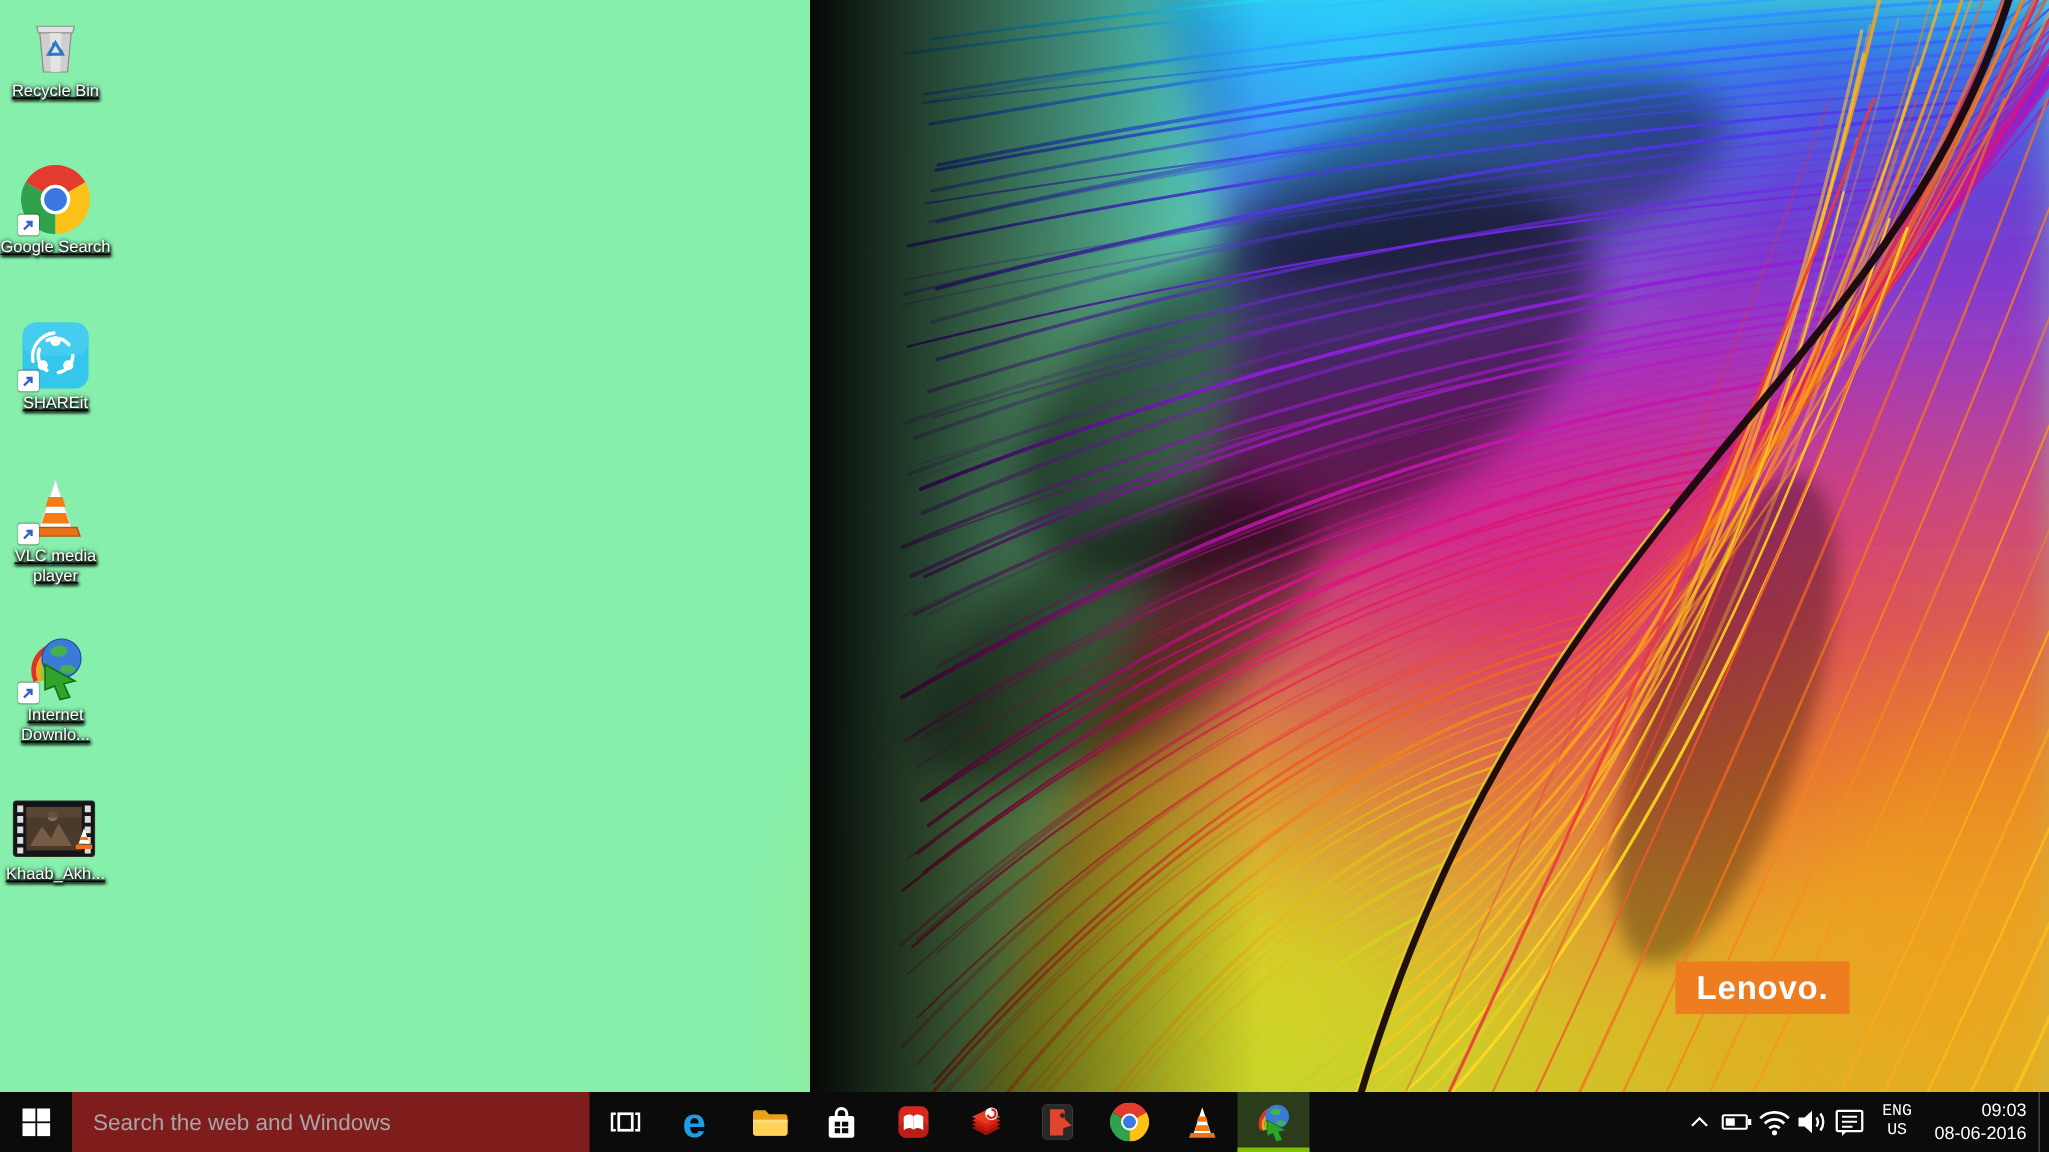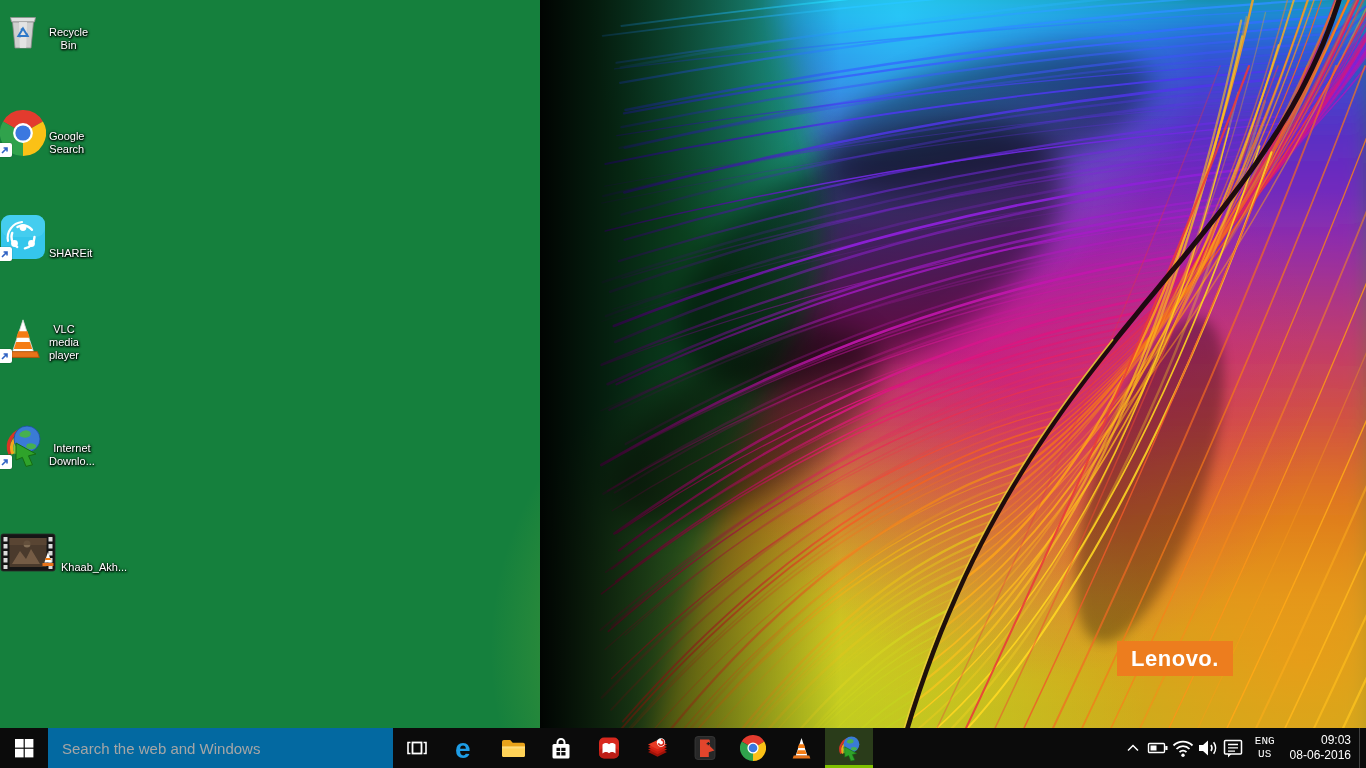--- a/index.html
+++ b/index.html
@@ -2,49 +2,49 @@
 <html><head>
 <meta charset="utf-8">
 <style>
   html,body{margin:0;padding:0;}
   body{
     width:1366px;height:768px;overflow:hidden;position:relative;
     background:#000;font-family:"Liberation Sans",sans-serif;
     -webkit-font-smoothing:antialiased;
   }
   
-  #wallpaper{position:absolute;inset:0;background:#15803d;}
+  #wallpaper{position:absolute;inset:0;background:#86efac;}
   #feather{position:absolute;inset:0;width:1366px;height:768px;}
   .lenovo-badge{
     position:absolute;left:1117px;top:641px;width:116px;height:35px;
     background:#ED7D1E;color:#fff;font-weight:bold;font-size:22px;
     display:flex;align-items:center;justify-content:center;letter-spacing:.5px;
   }
   
   .di{
-    position:absolute;left:0;width:74px;display:flex;flex-direction:row;
-    align-items:flex-end;gap:3px;cursor:default;
+    position:absolute;left:0;width:74px;display:flex;flex-direction:column;
+    align-items:center;gap:3px;cursor:default;text-decoration:underline;
   }
   .di .glyph{position:relative;width:46px;height:46px;display:flex;align-items:center;justify-content:center;}
   .di .glyph.wide{width:58px;height:42px;}
   .di .lbl{
     color:#fff;font-size:11px;line-height:13px;text-align:center;max-width:74px;
     text-shadow:0 1px 2px #000,0 0 3px #000,1px 1px 2px rgba(0,0,0,.95);
   }
   .sc-badge{
     position:absolute;left:-2px;bottom:-1px;width:14px;height:14px;background:#fff;
     border-radius:2px;box-shadow:0 0 1px rgba(0,0,0,.7);display:flex;align-items:center;justify-content:center;
   }
   
   #taskbar{
     position:absolute;left:0;bottom:0;width:1366px;height:40px;background:#0b0b0b;
     display:flex;align-items:stretch;z-index:10;
   }
   .tb-btn{width:48px;display:flex;align-items:center;justify-content:center;position:relative;flex:0 0 auto;}
-  .search-box{flex:0 0 345px;display:flex;align-items:flex-end;background:#0369a1;}
+  .search-box{flex:0 0 345px;display:flex;align-items:flex-end;background:#7f1d1d;}
   .search-box input{
     width:100%;height:100%;background:transparent;border:0;outline:none;
     color:#e6e6e6;font-size:15px;padding:0 0 0 14px;font-family:"Liberation Sans",sans-serif;
   }
   .search-box input::placeholder{color:#a6a6a6;opacity:1;}
   .tb-btn.active-app{background:rgba(110,165,60,.32);}
   .tb-btn.active-app::after{
     content:"";position:absolute;left:0;right:0;bottom:0;height:3px;background:#7FBF00;
   }
   .tb-spacer{flex:1 1 auto;}

